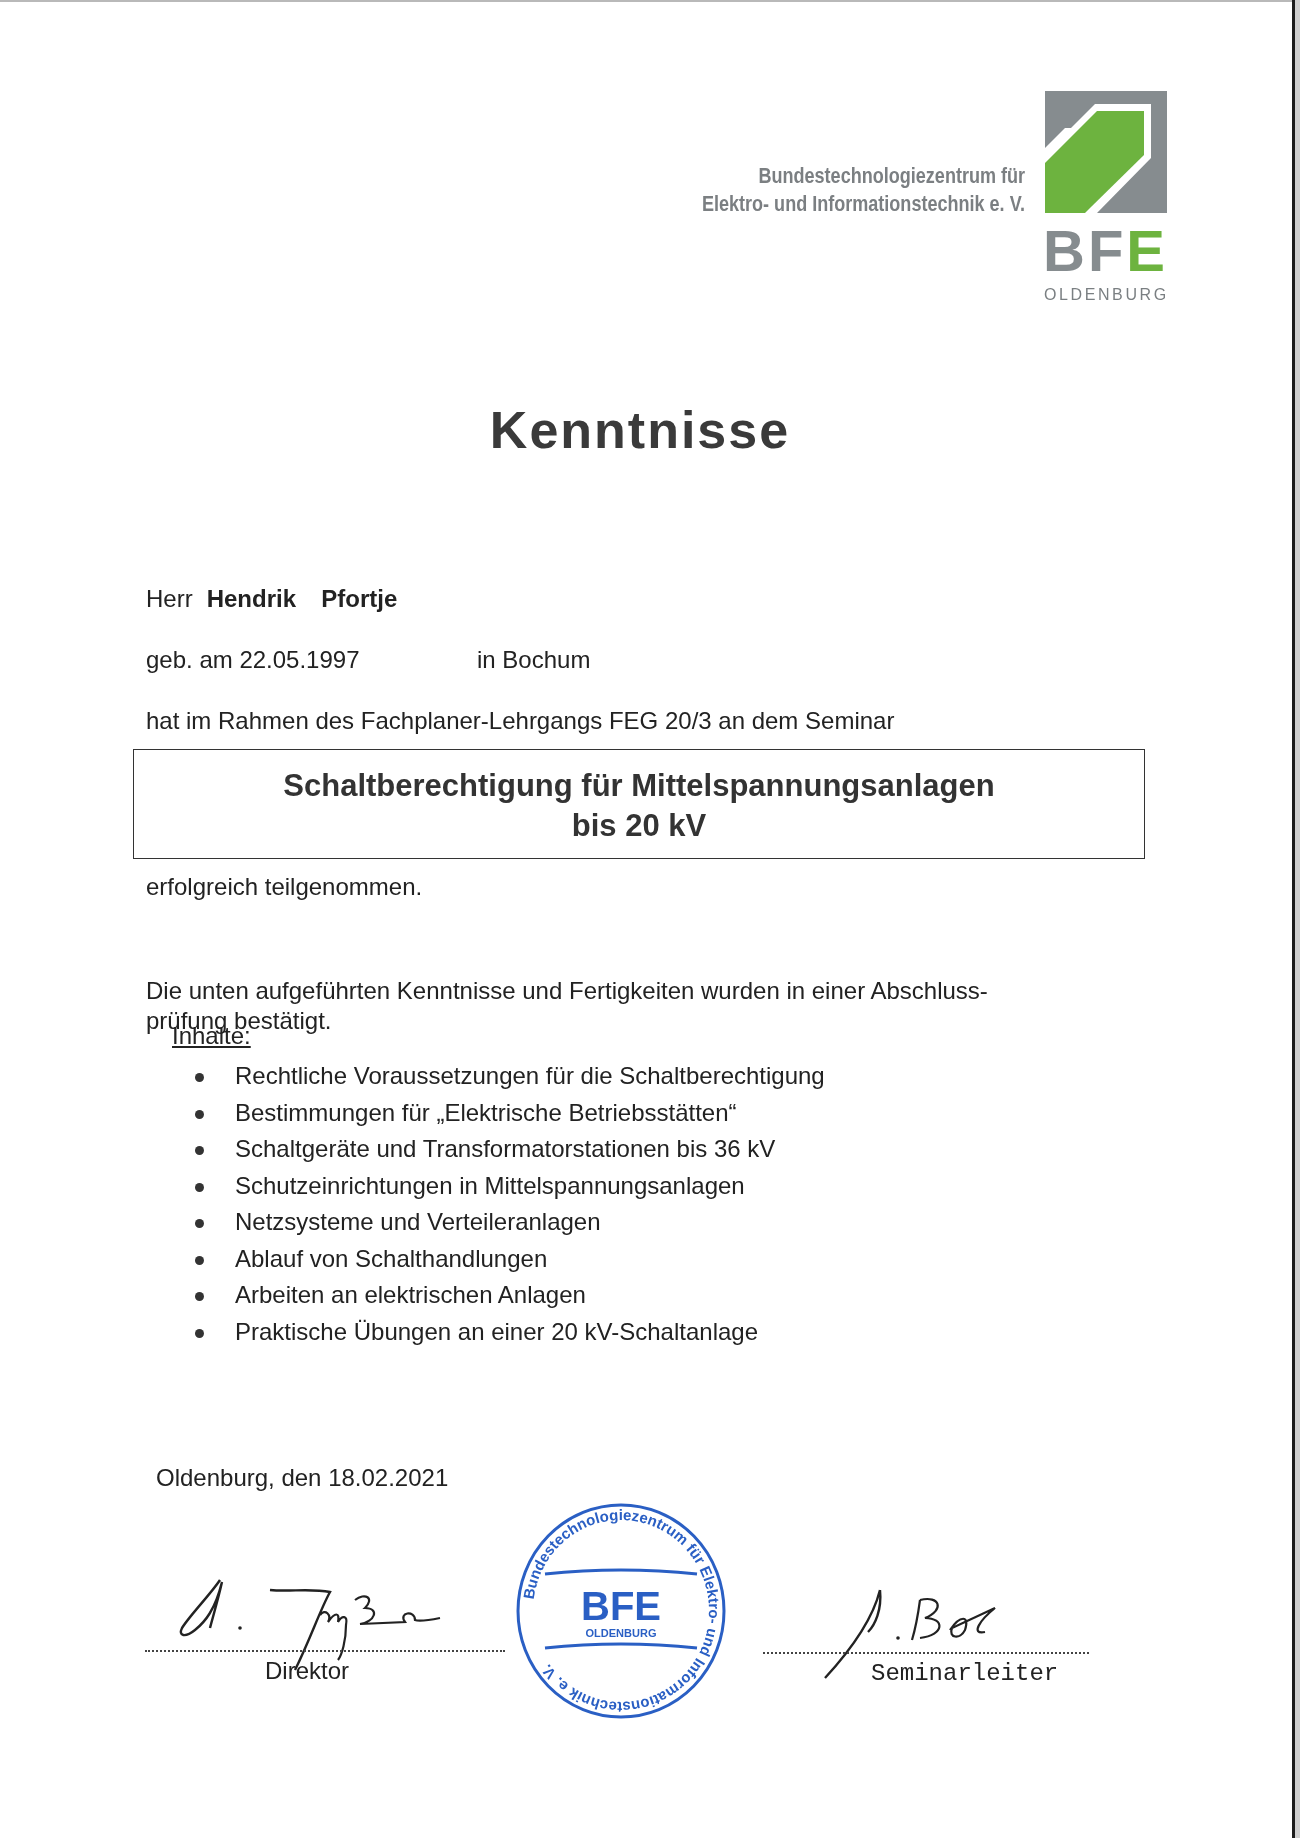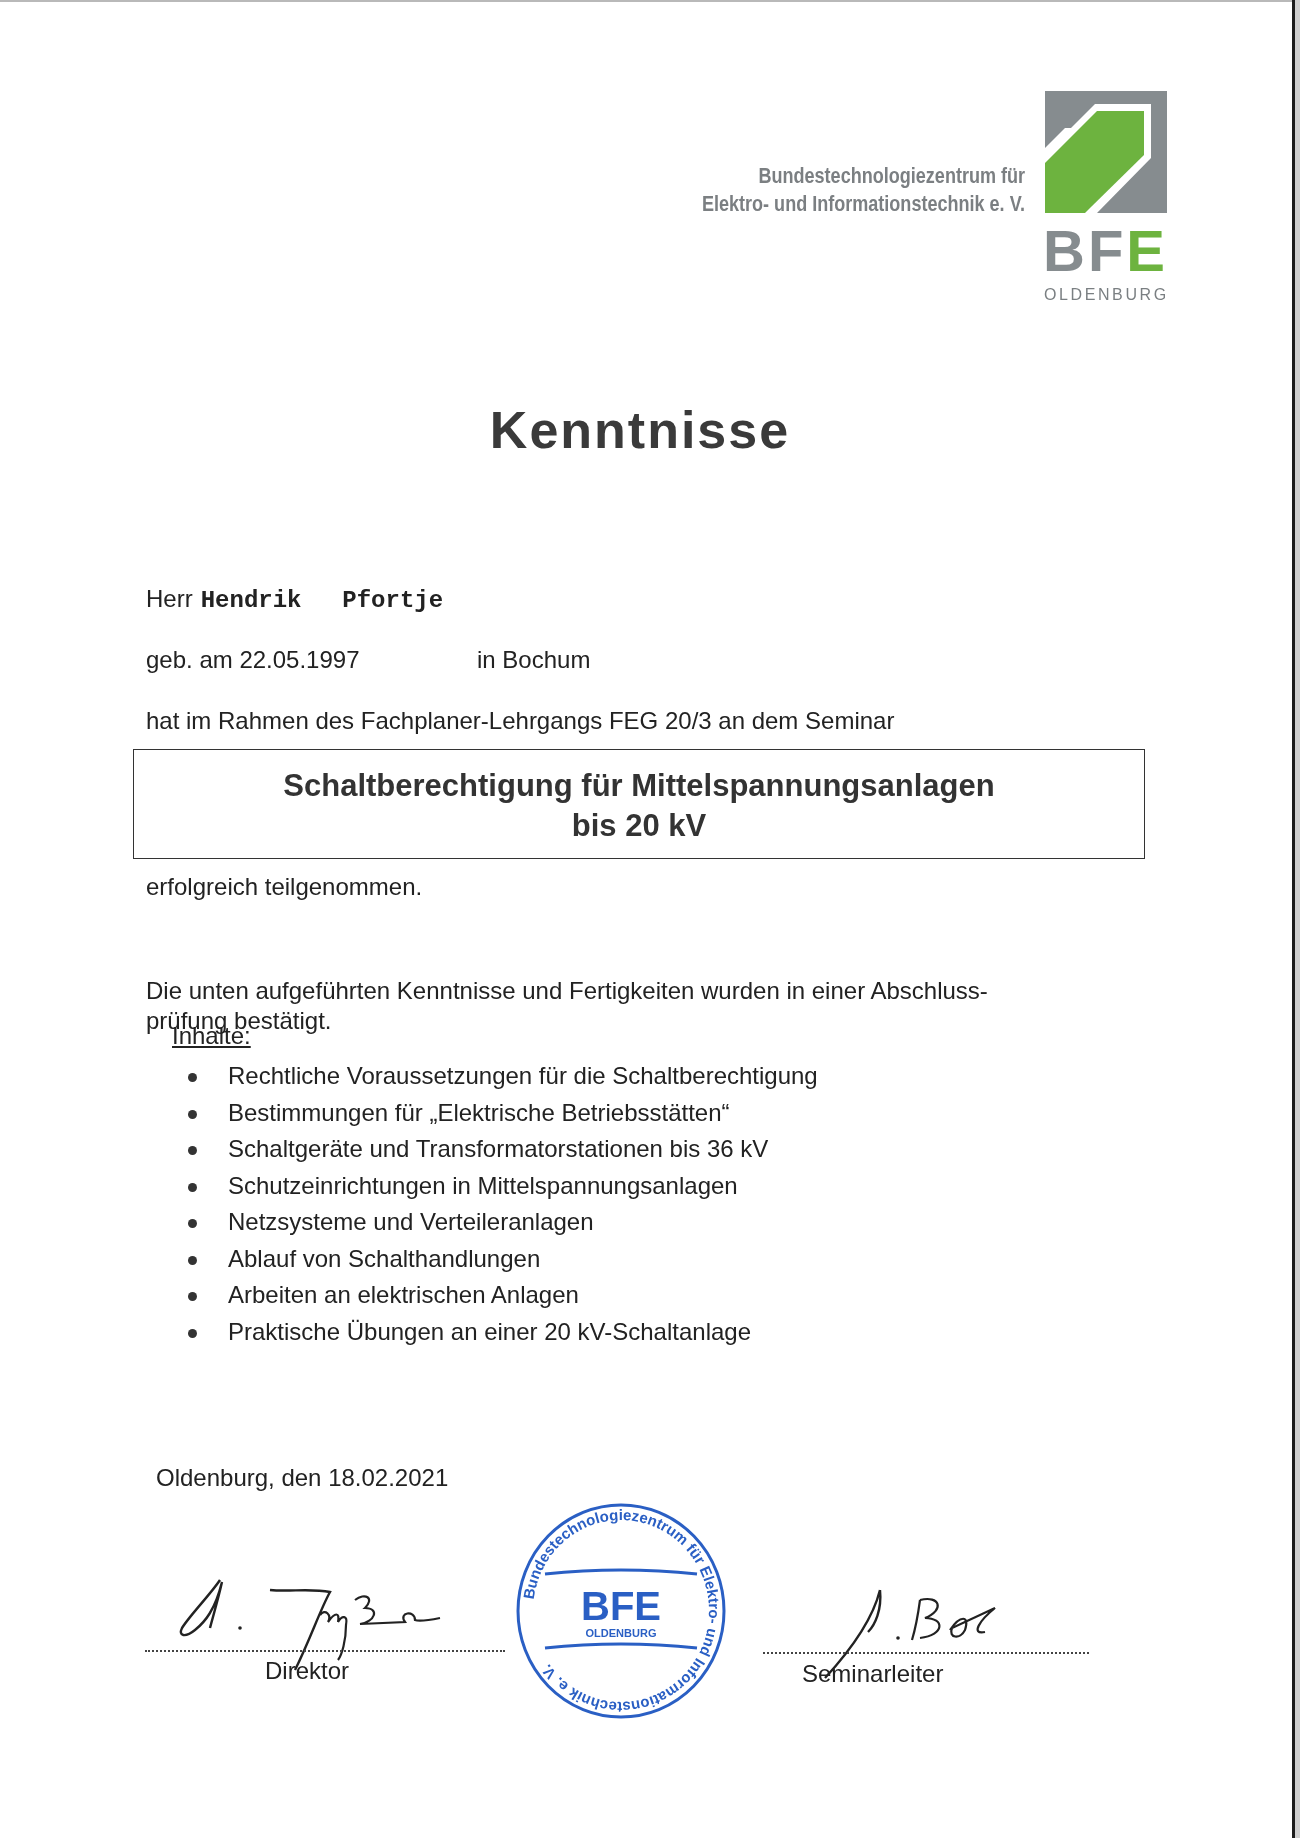--- a/index.html
+++ b/index.html
@@ -15,31 +15,31 @@
   .logo { position:absolute; left:1045px; top:91px; width:122px; height:122px; }
   .logo-bfe { position:absolute; left:1043px; top:222px; font-size:58px; font-weight:bold; line-height:58px;
               letter-spacing:3px; color:#868c8f; }
   .logo-bfe .e { color:#6db33f; }
   .logo-city { position:absolute; left:1044px; top:286px; font-size:16px; letter-spacing:2.6px; color:#7a7f82; }
 
   .title { position:absolute; left:0; width:1280px; top:400px; text-align:center; font-size:52px; font-weight:bold;
            color:#3a3a3a; letter-spacing:2px; }
 
   .line { position:absolute; left:146px; font-size:24px; color:#222; white-space:nowrap; }
-  .name-bold { font-weight:bold; margin-left:8px; word-spacing:6px;font-family:Liberation Mono, monospace; }
+  .name-bold { font-weight:bold; margin-left:14px; word-spacing:6px; }
   .birthplace { position:absolute; left:331px; }
 
   .seminar-box { position:absolute; left:133px; top:749px; width:1012px; height:110px; border:1.5px solid #333;
                  box-sizing:border-box; text-align:center; }
   .seminar-title { font-size:31px; font-weight:bold; color:#333; line-height:40px; padding-top:16px; display:block; }
   .seminar-sub { font-size:31px; font-weight:bold; color:#333; line-height:40px; display:block; }
 
   .para { position:absolute; left:146px; width:960px; font-size:24px; line-height:30px; color:#222; }
   .inhalte-heading { position:absolute; left:172px; top:1022px; font-size:24px; text-decoration:underline; color:#222; }
-  .topics { position:absolute; left:184px; top:1058px; margin:0; padding:0; list-style:none; }
+  .topics { position:absolute; left:191px; top:1058px; margin:0; padding:0; list-style:none; }
   .topics li { position:relative; height:36.5px; font-size:24px; line-height:36px; padding-left:44px; color:#222; white-space:nowrap; }
   .topics li .bullet { position:absolute; left:4px; top:15px; width:9px; height:9px; border-radius:50%; background:#333; }
 
   .place-date { position:absolute; left:145px; top:1464px; font-size:24px; color:#222;margin-left:11px; }
 
   .sig-line { position:absolute; border-bottom:2px dotted #444; height:0; }
   .sig-label { position:absolute; font-size:24px; color:#222; }
   .signature { position:absolute; }
   .stamp { position:absolute; left:515px; top:1502px; width:212px; height:218px; }
 </style>
@@ -128,13 +128,13 @@
   <text x="106" y="135" text-anchor="middle" font-family="Liberation Sans, sans-serif" font-size="11" font-weight="bold" fill="#2a5fc4">OLDENBURG</text>
 </svg>
 
 <svg class="signature" style="left:820px; top:1580px;" width="240" height="110" viewBox="0 0 240 110">
   <path d="M60,10 C55,30 40,60 5,98 M60,10 C62,30 55,45 48,52" fill="none" stroke="#222" stroke-width="2.4"></path>
   <circle cx="78" cy="58" r="1.8" fill="#222"></circle>
   <path d="M100,20 C98,35 95,50 92,60 M100,20 C120,15 125,30 105,38 C125,38 125,55 100,58" fill="none" stroke="#222" stroke-width="2.2"></path>
   <path d="M130,50 C140,35 150,35 145,50 C140,60 128,58 132,48 L175,28 C160,40 150,55 165,52" fill="none" stroke="#222" stroke-width="2.2"></path>
 </svg>
 <div class="sig-line" style="left:763px; top:1652px; width:326px;"></div>
-<div class="sig-label" style="left:802px; top:1660px;">Seminarleiter</div>
+<div class="sig-label" style="left:871px; top:1660px;font-family:Liberation Mono, monospace;">Seminarleiter</div>
 
 </body></html>

